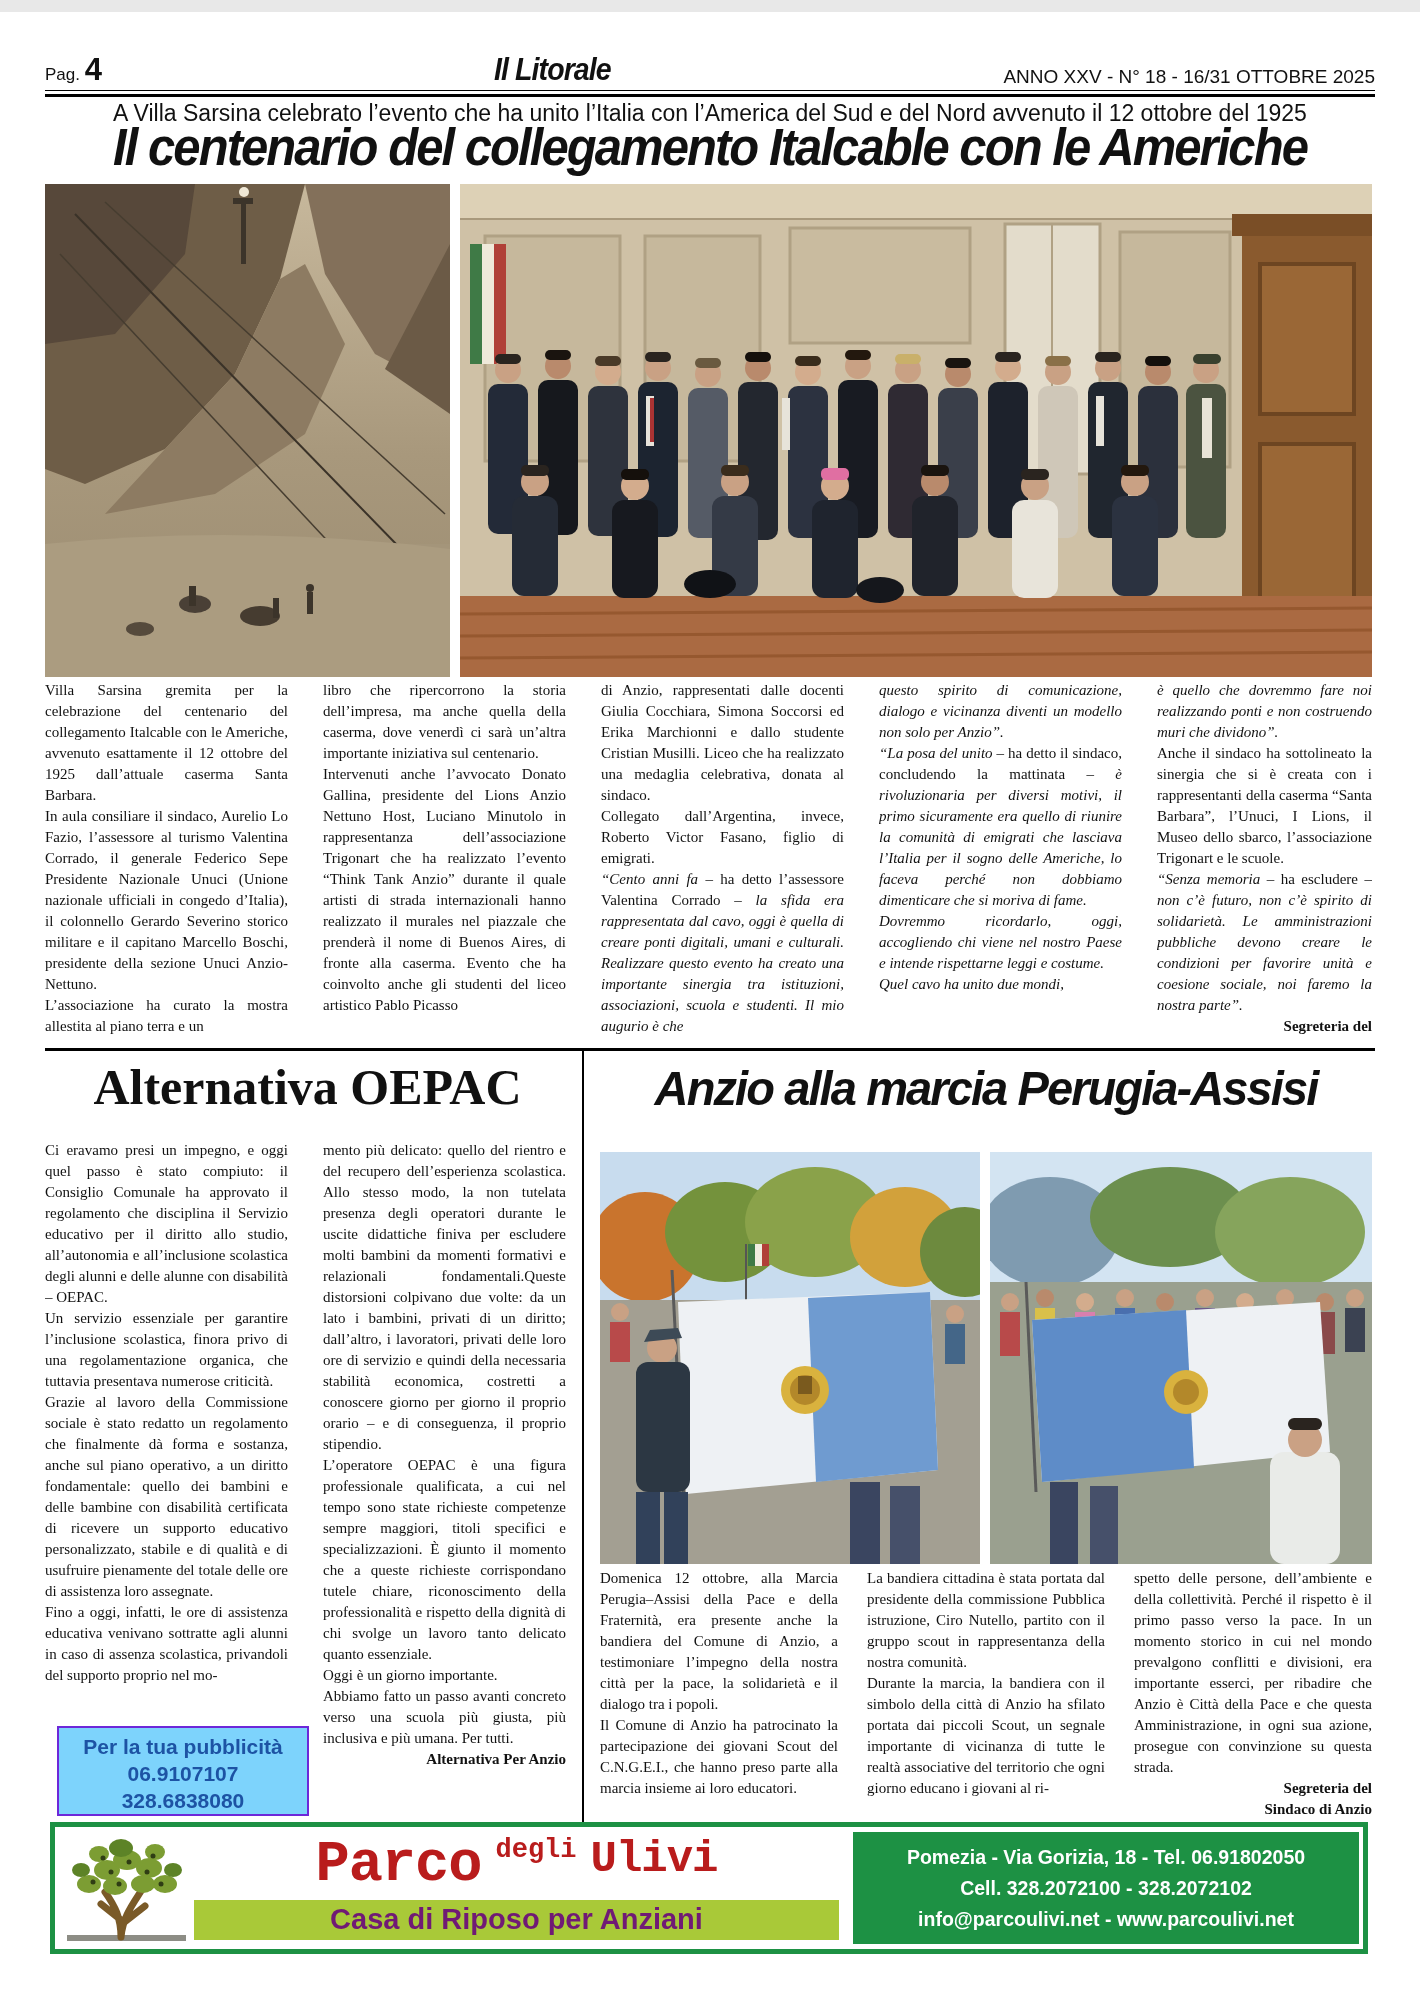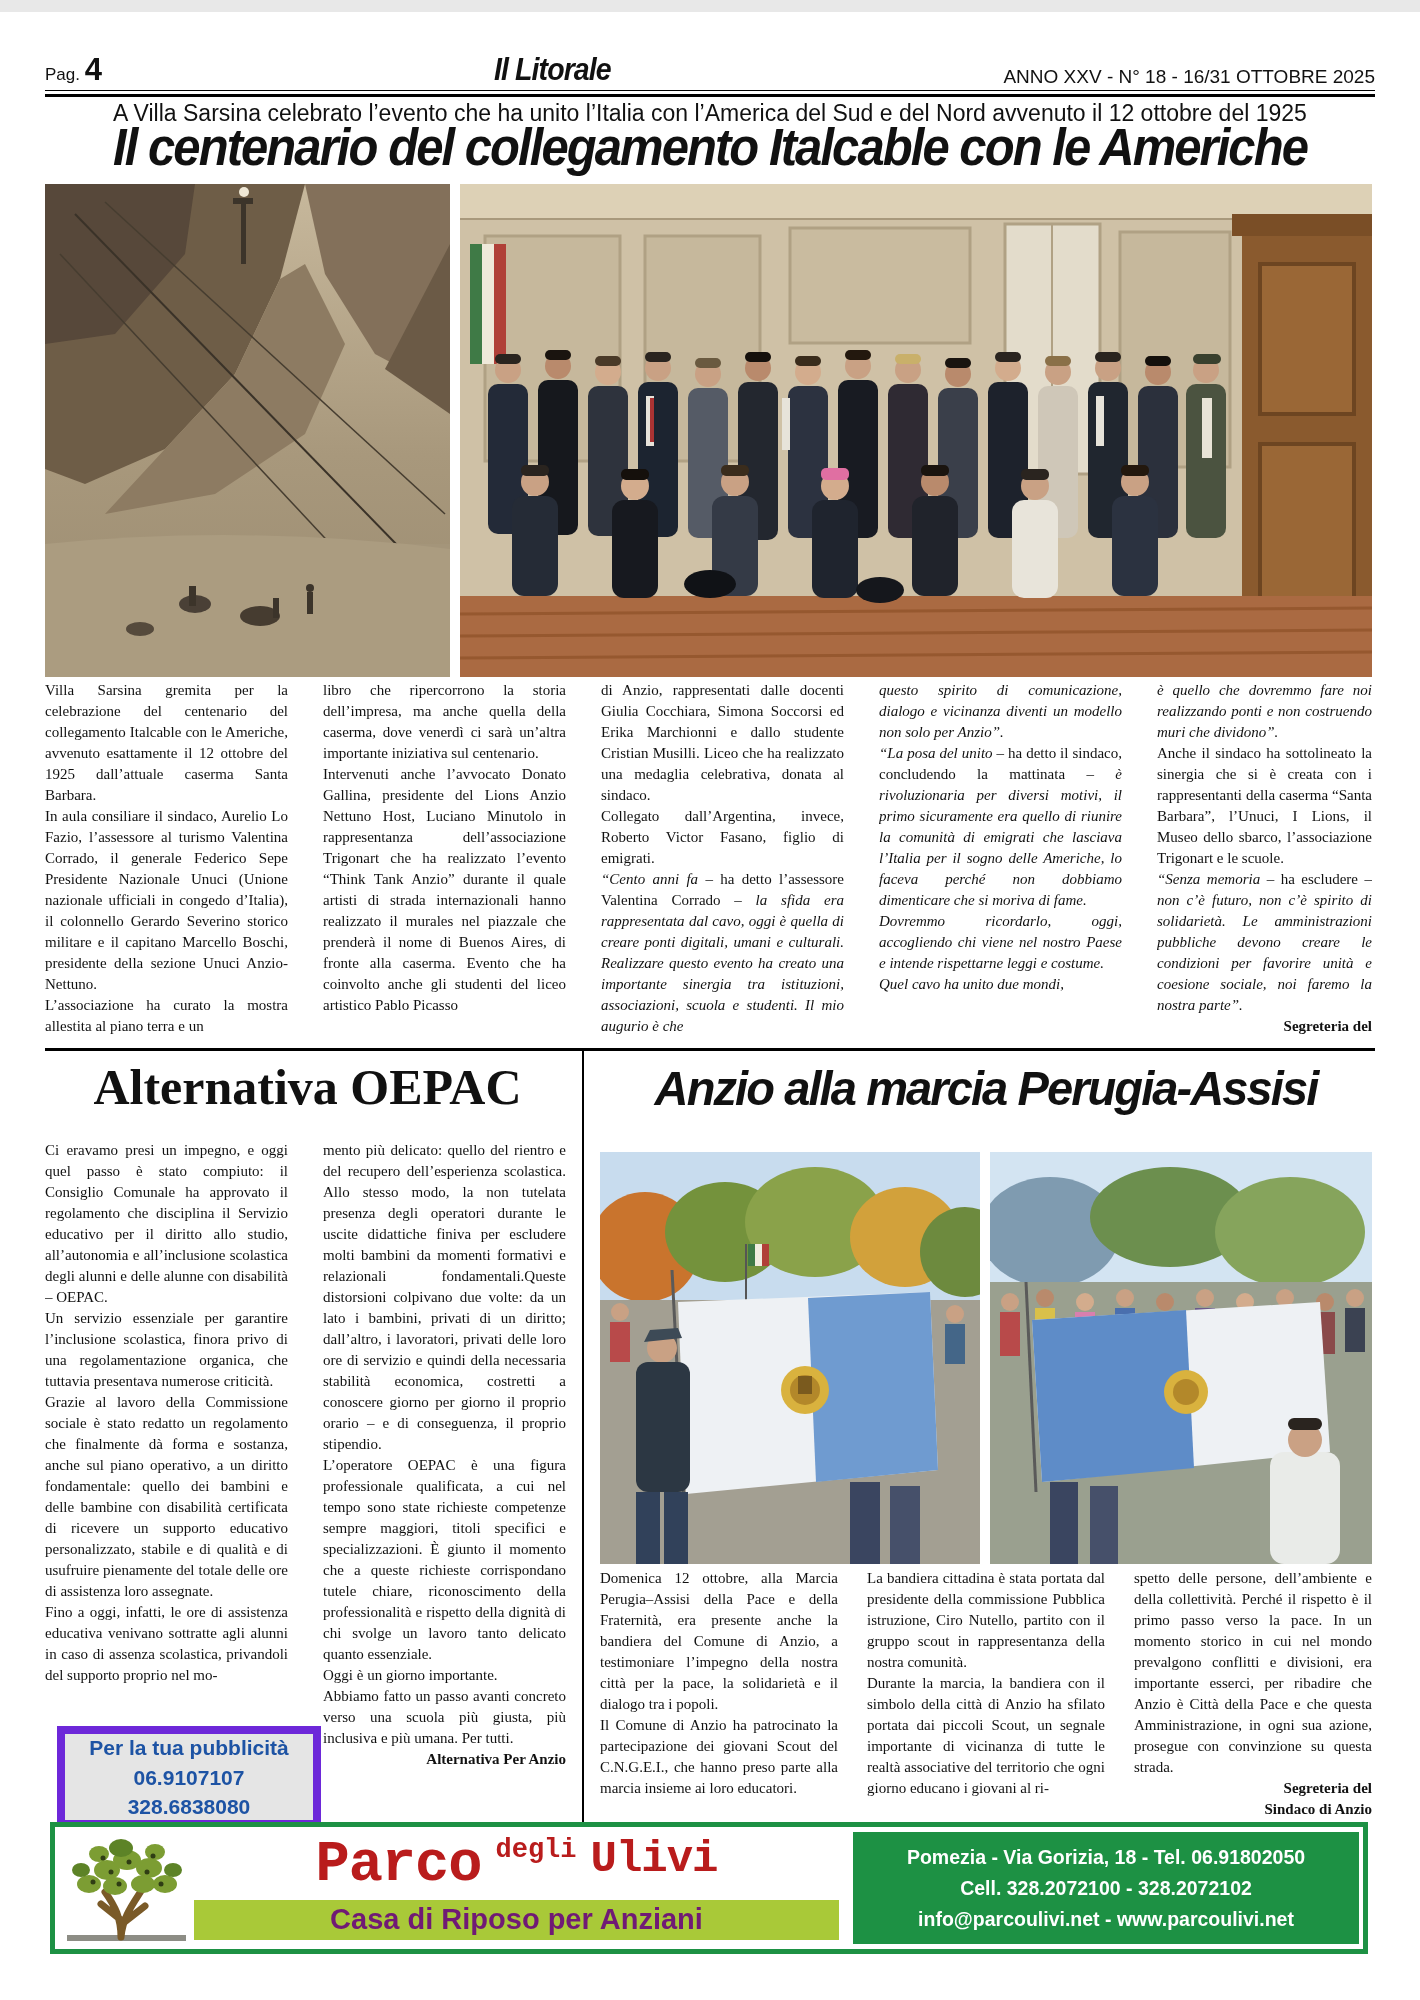--- a/index.html
+++ b/index.html
@@ -31,22 +31,22 @@
   .sig{text-align:right;font-weight:bold;white-space:normal;}
   
   .rule-mid{position:absolute;left:45px;top:1036px;width:1330px;height:3px;background:#000;}
   .vrule{position:absolute;left:582px;top:1036px;width:2px;height:774px;background:#000;}
   .h-oepac{position:absolute;left:45px;top:1046px;width:525px;margin:0;text-align:center;
           font-family:"Liberation Serif",serif;font-weight:bold;font-size:50px;letter-spacing:0;}
   .h-marcia{position:absolute;left:600px;top:1048px;width:772px;margin:0;text-align:center;
           font-family:"Liberation Sans",sans-serif;font-weight:bold;font-style:italic;
           font-size:49px;letter-spacing:-2px;white-space:nowrap;transform:scaleX(.96);}
   
-  .adbox{position:absolute;left:57px;top:1714px;width:248px;height:86px;background:#e5e5e5;
-         border:8px solid #6d28d9;display:flex;flex-direction:column;justify-content:space-between;
+  .adbox{position:absolute;left:57px;top:1714px;width:248px;height:86px;background:#7dd3fc;
+         border:2px solid #6d28d9;display:flex;flex-direction:column;justify-content:flex-end;
          text-align:center;font-family:"Liberation Sans",sans-serif;font-weight:bold;
          font-size:21px;line-height:27px;color:#1d53a4;}
   
   .banner{position:absolute;left:50px;top:1810px;width:1318px;height:132px;background:#fff;
           border:5px solid #1d9144;box-sizing:border-box;display:flex;align-items:center;padding:4px;}
   .tree{width:135px;height:112px;flex:none;}
   .bmid{width:645px;flex:none;display:flex;flex-direction:column;align-items:center;}
   .btitle{display:flex;align-items:flex-start;color:#b91c1c;font-family:Liberation Mono, monospace;
           font-weight:bold;line-height:1;}
   .btitle .t1{font-size:57px;letter-spacing:-1px;}

